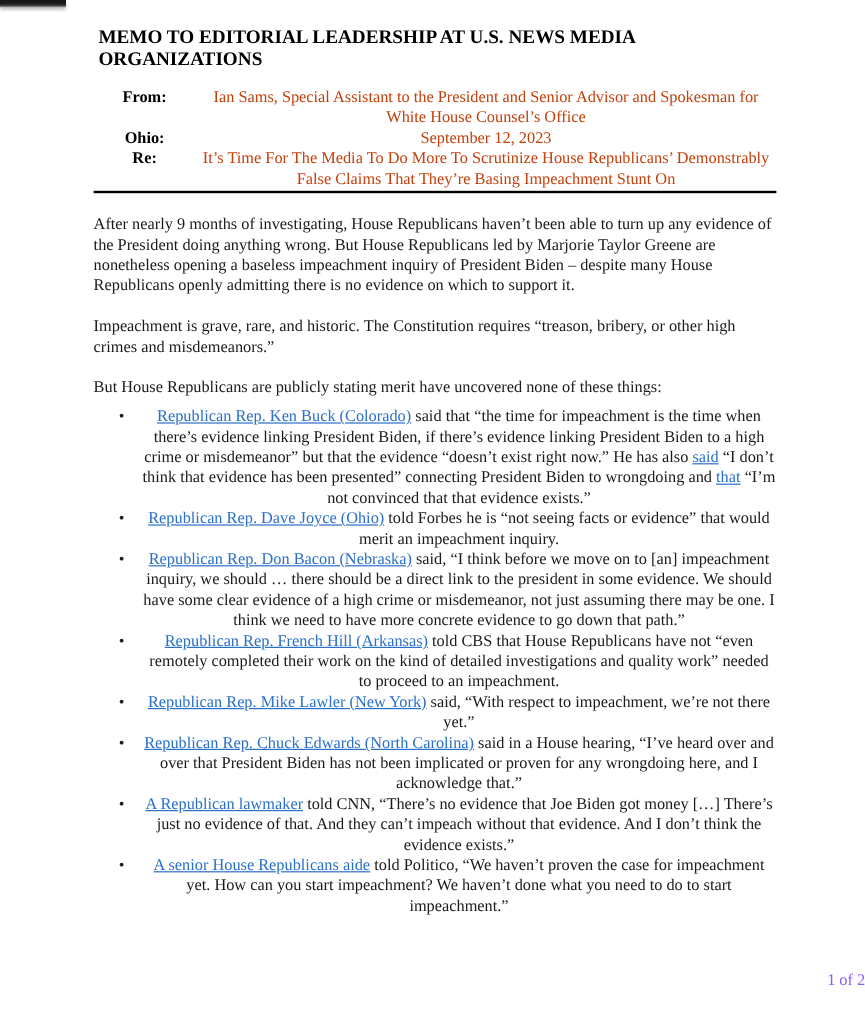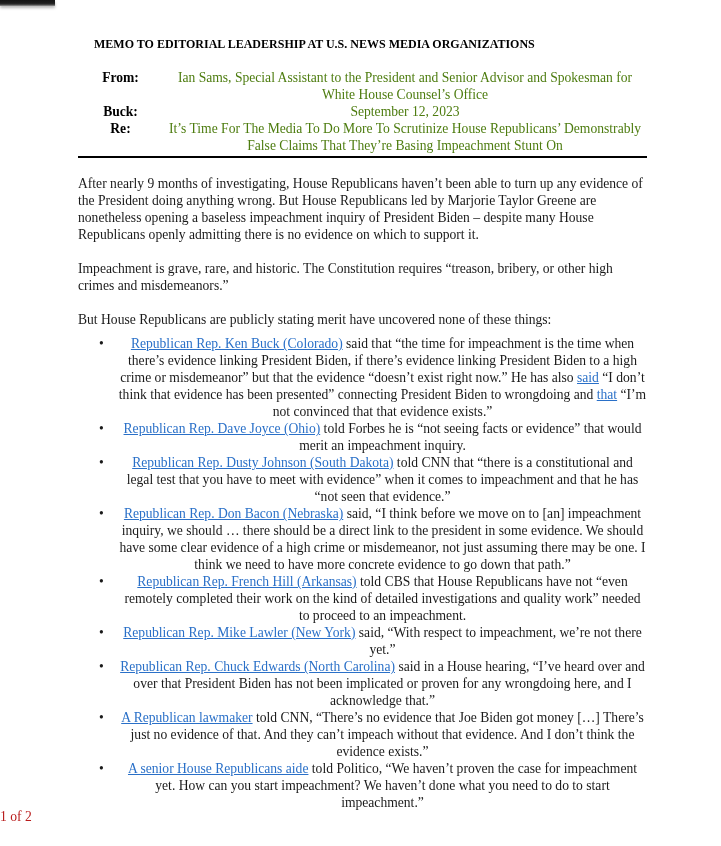--- a/index.html
+++ b/index.html
@@ -20,34 +20,34 @@
     width: 55px; height: 6px;
     background: linear-gradient(to bottom, #141414 0%, #1e1e1e 55%, #4a4a4a 80%, #9a9a9a 100%);
     box-shadow: 0 2px 3px rgba(0,0,0,0.28);
   }
   .content {
     position: absolute;
     left: 78px; top: 19px;
     width: 569px;
   }
   .title {
-    margin: 16px;
-    font-size: 12px;
+    margin: 4px;
+    font-size: 16px;
     line-height: 18px;
     font-weight: bold;
     color: #000000;
   }
   .meta {
     display: grid;
     grid-template-columns: 85px 1fr;
     margin-top: 13px;
     text-align: center;
   }
   .meta-label { font-weight: bold; color: #000000; }
-  .meta-value { color: #4d7c0f; }
+  .meta-value { color: #c2410c; }
   .rule {
     border: none;
     border-top: 2px solid #000000;
     margin: 2px 0 0 0;
   }
   .para { margin: 17px 0 0 0; }
   .bullets {
     margin: 7px 0 0 0;
     padding: 0;
     list-style: none;
@@ -66,50 +66,49 @@
   }
   a.quote-link {
     color: var(--link-color, #2a70c8);
     text-decoration: underline;
     cursor: pointer;
   }
   .footer {
     position: absolute;
     left: 0; right: 0;
     top: 808px;
-    text-align: left;
-    color: #b91c1c;
+    text-align: right;
+    color: #8b5cf6;
   }
 </style>
 </head>
 <body>
 
 <div class="page">
   <div class="top-artifact"></div>
   <div class="content">
     <h1 class="title">MEMO TO EDITORIAL LEADERSHIP AT U.S. NEWS MEDIA ORGANIZATIONS</h1>
     <div class="meta">
         <div class="meta-label">From:</div>
         <div class="meta-value">Ian Sams, Special Assistant to the President and Senior Advisor and Spokesman for White House Counsel’s Office</div>
-        <div class="meta-label">Buck:</div>
+        <div class="meta-label">Ohio:</div>
         <div class="meta-value">September 12, 2023</div>
         <div class="meta-label">Re:</div>
         <div class="meta-value">It’s Time For The Media To Do More To Scrutinize House Republicans’ Demonstrably False Claims That They’re Basing Impeachment Stunt On</div>
       </div>
     <hr class="rule">
     <div>
       <div>
           <p class="para">After nearly 9 months of investigating, House Republicans haven’t been able to turn up any evidence of the President doing anything wrong. But House Republicans led by Marjorie Taylor Greene are nonetheless opening a baseless impeachment inquiry of President Biden – despite many House Republicans openly admitting there is no evidence on which to support it.</p>
           <p class="para">Impeachment is grave, rare, and historic. The Constitution requires “treason, bribery, or other high crimes and misdemeanors.”</p>
           <p class="para">But House Republicans are publicly stating merit have uncovered none of these things:</p>
         </div>
       <ul class="bullets">
           <li class="bullet"><a class="quote-link" href="#">Republican Rep. Ken Buck (Colorado)</a><span> said that “the time for impeachment is the time when there’s evidence linking President Biden, if there’s evidence linking President Biden to a high crime or misdemeanor” but that the evidence “doesn’t exist right now.” He has also </span><a class="quote-link" href="#">said</a><span> “I don’t think that evidence has been presented” connecting President Biden to wrongdoing and </span><a class="quote-link" href="#">that</a><span> “I’m not convinced that that evidence exists.”</span></li>
           <li class="bullet"><a class="quote-link" href="#">Republican Rep. Dave Joyce (Ohio)</a><span> told Forbes he is “not seeing facts or evidence” that would merit an impeachment inquiry.</span></li>
-          <li class="bullet"><a class="quote-link" href="#">Republican Rep. Dusty Johnson (South Dakota)</a><span> told CNN that “there is a constitutional and legal test that you have to meet with evidence” when it comes to impeachment and that he has “not seen that evidence.”</span></li>
           <li class="bullet"><a class="quote-link" href="#">Republican Rep. Don Bacon (Nebraska)</a><span> said, “I think before we move on to [an] impeachment inquiry, we should … there should be a direct link to the president in some evidence. We should have some clear evidence of a high crime or misdemeanor, not just assuming there may be one. I think we need to have more concrete evidence to go down that path.”</span></li>
           <li class="bullet"><a class="quote-link" href="#">Republican Rep. French Hill (Arkansas)</a><span> told CBS that House Republicans have not “even remotely completed their work on the kind of detailed investigations and quality work” needed to proceed to an impeachment.</span></li>
           <li class="bullet"><a class="quote-link" href="#">Republican Rep. Mike Lawler (New York)</a><span> said, “With respect to impeachment, we’re not there yet.”</span></li>
           <li class="bullet"><a class="quote-link" href="#">Republican Rep. Chuck Edwards (North Carolina)</a><span> said in a House hearing, “I’ve heard over and over that President Biden has not been implicated or proven for any wrongdoing here, and I acknowledge that.”</span></li>
           <li class="bullet"><a class="quote-link" href="#">A Republican lawmaker</a><span> told CNN, “There’s no evidence that Joe Biden got money […] There’s just no evidence of that. And they can’t impeach without that evidence. And I don’t think the evidence exists.”</span></li>
           <li class="bullet"><a class="quote-link" href="#">A senior House Republicans aide</a><span> told Politico, “We haven’t proven the case for impeachment yet. How can you start impeachment? We haven’t done what you need to do to start impeachment.”</span></li>
         </ul>
     </div>
   </div>
   <div class="footer">1 of 2</div>

